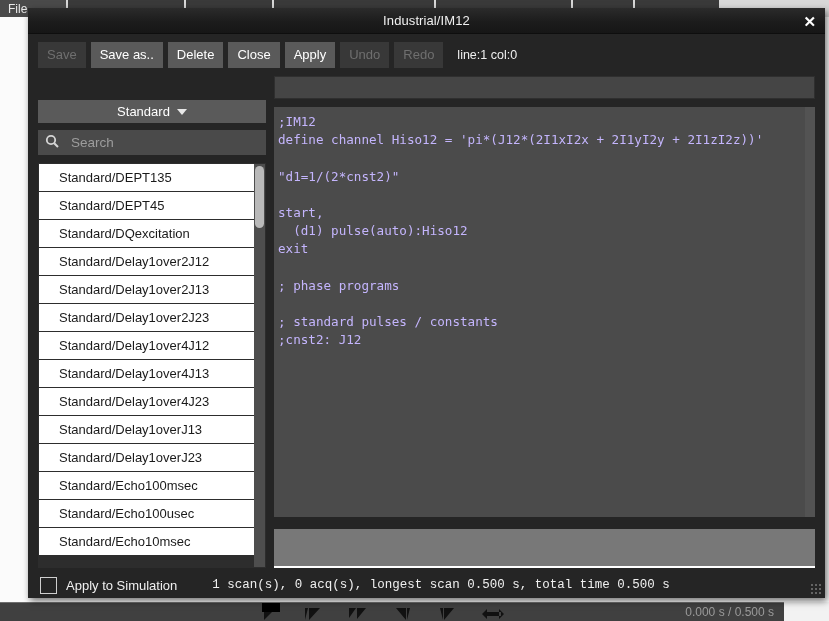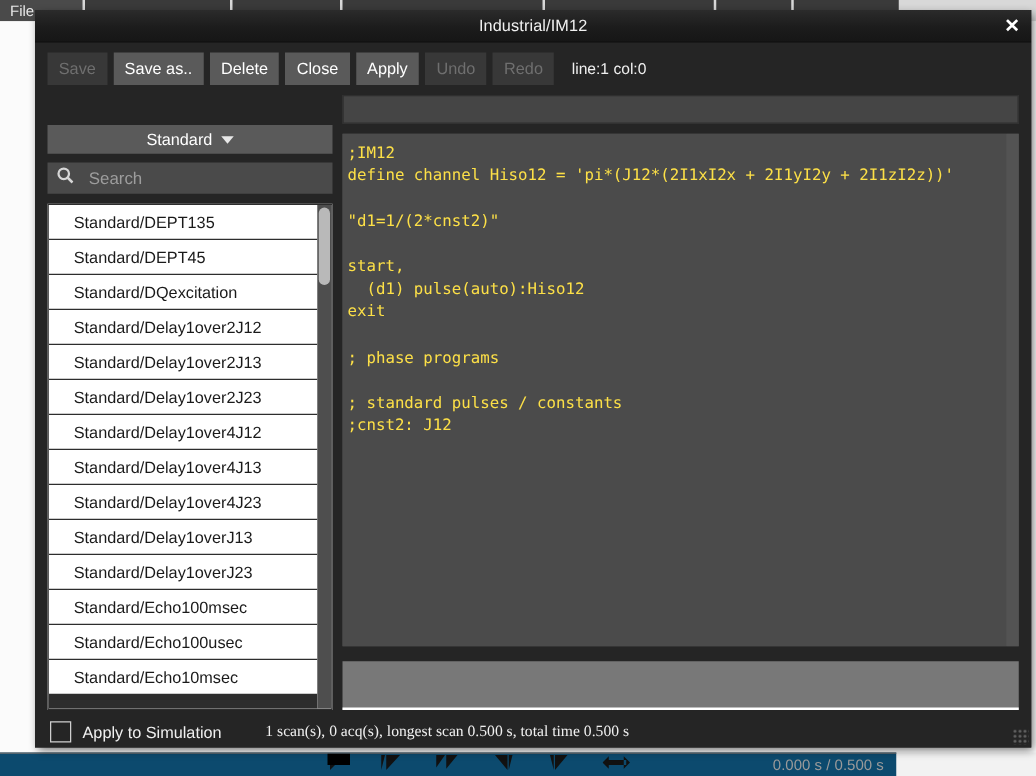--- a/index.html
+++ b/index.html
@@ -28,24 +28,24 @@
   .bg-tab.first {
     background: #4a4a4a; width: 66px;
     color: #e8e8e8; font-size: 12px;
     display: flex; align-items: center; padding-left: 8px;
   }
   #bg-body {
     position: absolute; left: 0; top: 17px; width: 829px; height: 585px;
     background: #fbfbfb;
   }
   #bg-bottombar {
-    position: absolute; left: 0; bottom: 0; width: 717px; height: 19px;
-    background: #0c4a6e;
+    position: absolute; left: 0; bottom: 0; width: 784px; height: 19px;
+    background: #404040;
     border-top: 1px solid #6f6f6f;
-    display: flex; align-items: flex-start;
+    display: flex; align-items: flex-end;
   }
   .bg-transport {
     display: flex; align-items: center; gap: 26px;
     margin-left: 262px;
   }
   .bg-transport svg { display: block; }
   #bg-time {
     position: absolute; right: 10px; top: 2px;
     color: #9a9a9a; font-size: 12px;
     font-family: "Liberation Sans", sans-serif;
@@ -166,21 +166,21 @@
     margin-bottom: 8px; padding: 0 6px;
     color: #e8e8e8; font-size: 13px;
     font-family: "Liberation Sans", sans-serif;
     display: flex; align-items: center;
   }
   #editor-wrap {
     flex: 1; position: relative; min-height: 0;
     background: #4b4b4b; display: flex;
   }
   #editor {
-    flex: 1; background: #4b4b4b; color: #fde047;
+    flex: 1; background: #4b4b4b; color: #c4b5fd;
     font-family: "DejaVu Sans Mono", monospace;
     font-size: 12.6px; line-height: 18.2px;
     padding: 6px 0 0 4px;
     white-space: pre; overflow: hidden;
     border: none; outline: none; resize: none;
   }
   #editor-scroll { width: 10px; background: #535353; }
   #preview-panel {
     height: 39px; background: #787878;
     border-bottom: 2px solid #ffffff;
@@ -192,21 +192,21 @@
     height: 30px; display: flex; align-items: center;
     padding: 4px 0 0 2px; gap: 9px;
   }
   #chk {
     width: 17px; height: 17px; background: #252525;
     border: 1px solid #cfcfcf; cursor: pointer; flex: 0 0 17px;
   }
   #chk-label { color: #f0f0f0; font-size: 13px;
                font-family: "Liberation Sans", sans-serif; }
   #status { color: #f0f0f0; font-size: 12.5px; margin-left: 26px;
-            font-family: Liberation Serif, serif; white-space: nowrap; }
+            font-family: Liberation Mono, monospace; white-space: nowrap; }
 
   #resize-grip {
     position: absolute; right: 2px; bottom: 2px;
     width: 13px; height: 13px;
     background-image:
       radial-gradient(#636363 1px, transparent 1.2px);
     background-size: 4px 4px;
   }
 </style>
 </head>

